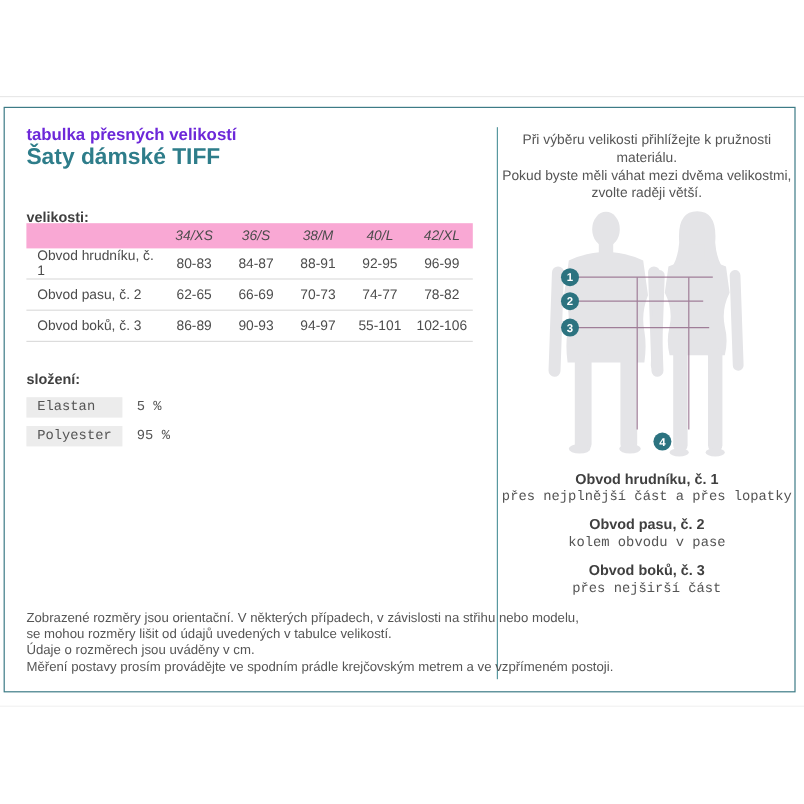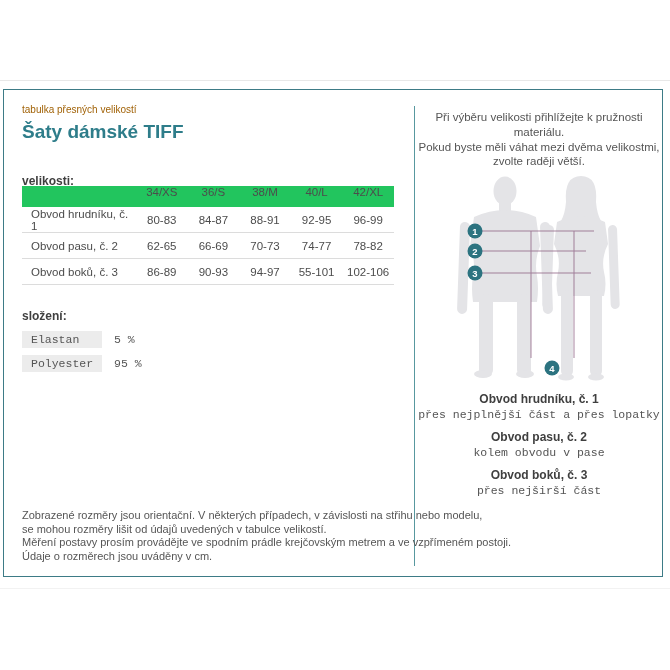--- a/index.html
+++ b/index.html
@@ -10,26 +10,26 @@
   }
   .top-rule{position:absolute;left:0;top:80px;width:670px;height:1px;background:#e8e8e8;}
   .bottom-rule{position:absolute;left:0;top:588px;width:670px;height:1px;background:#f2f2f2;}
   .panel{
     position:absolute;left:3px;top:89px;width:660px;height:488px;
     border:1px solid #3d7b86;background:#ffffff;box-sizing:border-box;
   }
   .panel *{box-sizing:border-box;}
   .divider{position:absolute;left:410px;top:16px;width:1px;height:460px;background:#58989f;}
 
-  .section-label{position:absolute;left:18px;top:14px;font-size:10px;font-weight:normal;color:#a16207;}
+  .section-label{position:absolute;left:18px;top:14px;font-size:14px;font-weight:bold;color:#6d28d9;}
   .product-title{position:absolute;left:18px;top:31px;font-size:19px;font-weight:bold;color:#2e7d8a;}
   .velikosti-label{position:absolute;left:18px;top:84px;font-size:12px;font-weight:bold;color:#3f3f3f;}
 
   .size-table{position:absolute;left:18px;top:96px;width:372px;font-size:11.5px;color:#4c4c4c;}
-  .thead{display:flex;height:21px;background:#22c55e;}
+  .thead{display:flex;align-items:center;height:21px;background:#f9a8d4;font-style:italic;}
   .trow{display:flex;align-items:center;height:26px;border-bottom:1px solid #dcdcdc;}
   .tlabel{width:114px;padding-left:9px;}
   .tcell{flex:1;text-align:center;}
 
   .slozeni-label{position:absolute;left:18px;top:219px;font-size:12px;font-weight:bold;color:#3f3f3f;}
   .comp{position:absolute;left:18px;top:241px;font-size:11.5px;color:#555555;}
   .comp-row{display:flex;align-items:center;margin-bottom:7px;height:17px;font-family:Liberation Mono, monospace;}
   .comp-mat{width:80px;padding-left:9px;background:#ececec;line-height:17px;height:17px;}
   .comp-val{margin-left:12px;}
 
@@ -100,22 +100,22 @@
     </div>
     <div class="comp-row">
       <div class="comp-mat">Polyester</div>
       <div class="comp-val">95 %</div>
     </div>
   </div>
 
   <div class="notes">
     <div>Zobrazené rozměry jsou orientační. V některých případech, v závislosti na střihu nebo modelu,</div>
     <div>se mohou rozměry lišit od údajů uvedených v tabulce velikostí.</div>
+    <div>Údaje o rozměrech jsou uváděny v cm.</div>
     <div>Měření postavy prosím provádějte ve spodním prádle krejčovským metrem a ve vzpřímeném postoji.</div>
-    <div>Údaje o rozměrech jsou uváděny v cm.</div>
   </div>
 
   <div class="advice">
     <div>Při výběru velikosti přihlížejte k pružnosti materiálu.</div>
     <div>Pokud byste měli váhat mezi dvěma velikostmi,</div>
     <div>zvolte raději větší.</div>
   </div>
 
   <svg class="diagram-svg" width="190" height="215" viewBox="0 0 190 215">
 

